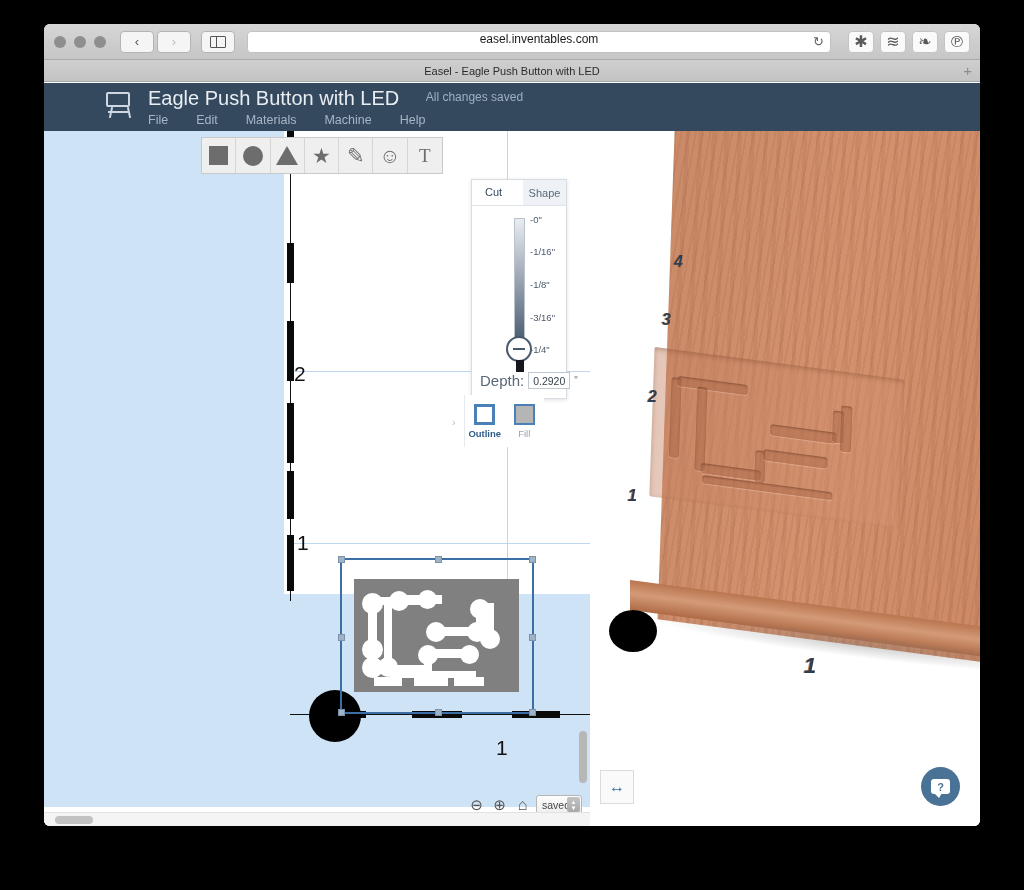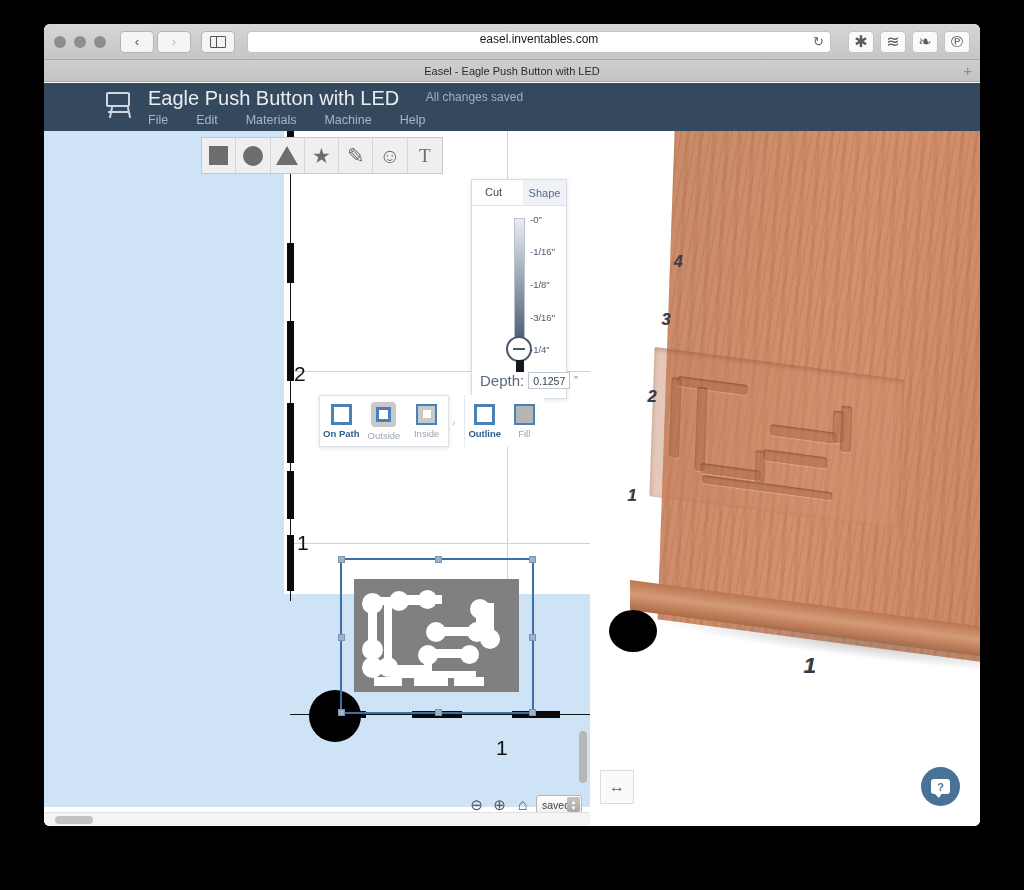--- a/index.html
+++ b/index.html
@@ -410,43 +410,25 @@
                   <span class="stem"></span>
                 </div>
               <span class="sl-lab" style="top:0px;">-0"</span>
               <span class="sl-lab" style="top:32px;">-1/16"</span>
               <span class="sl-lab" style="top:65px;">-1/8"</span>
               <span class="sl-lab" style="top:98px;">-3/16"</span>
               <span class="sl-lab" style="top:130px;">-1/4"</span>
             </div>
             <div class="depthrow">
               <span class="depth-lab">Depth:</span>
-              <span class="depth-in">0.1257</span>
+              <span class="depth-in">0.2920</span>
               <span class="depth-unit">"</span>
             </div>
           </div>
 
-          <div class="cutmode">
-            <div class="cutopt sel">
-              <span class="sq-on"></span>
-              <span class="lbl">On Path</span>
-            </div>
-            <div class="cutopt">
-              <span class="sq-out">
-                  <i></i>
-                </span>
-              <span class="lbl">Outside</span>
-            </div>
-            <div class="cutopt">
-              <span class="sq-in">
-                  <i></i>
-                </span>
-              <span class="lbl">Inside</span>
-            </div>
-          </div>
           <span class="chev">›</span>
           <div class="fillmode">
             <div class="cutopt sel">
               <span class="sq-outline"></span>
               <span class="lbl">Outline</span>
             </div>
             <div class="cutopt">
               <span class="sq-fill"></span>
               <span class="lbl">Fill</span>
             </div>

